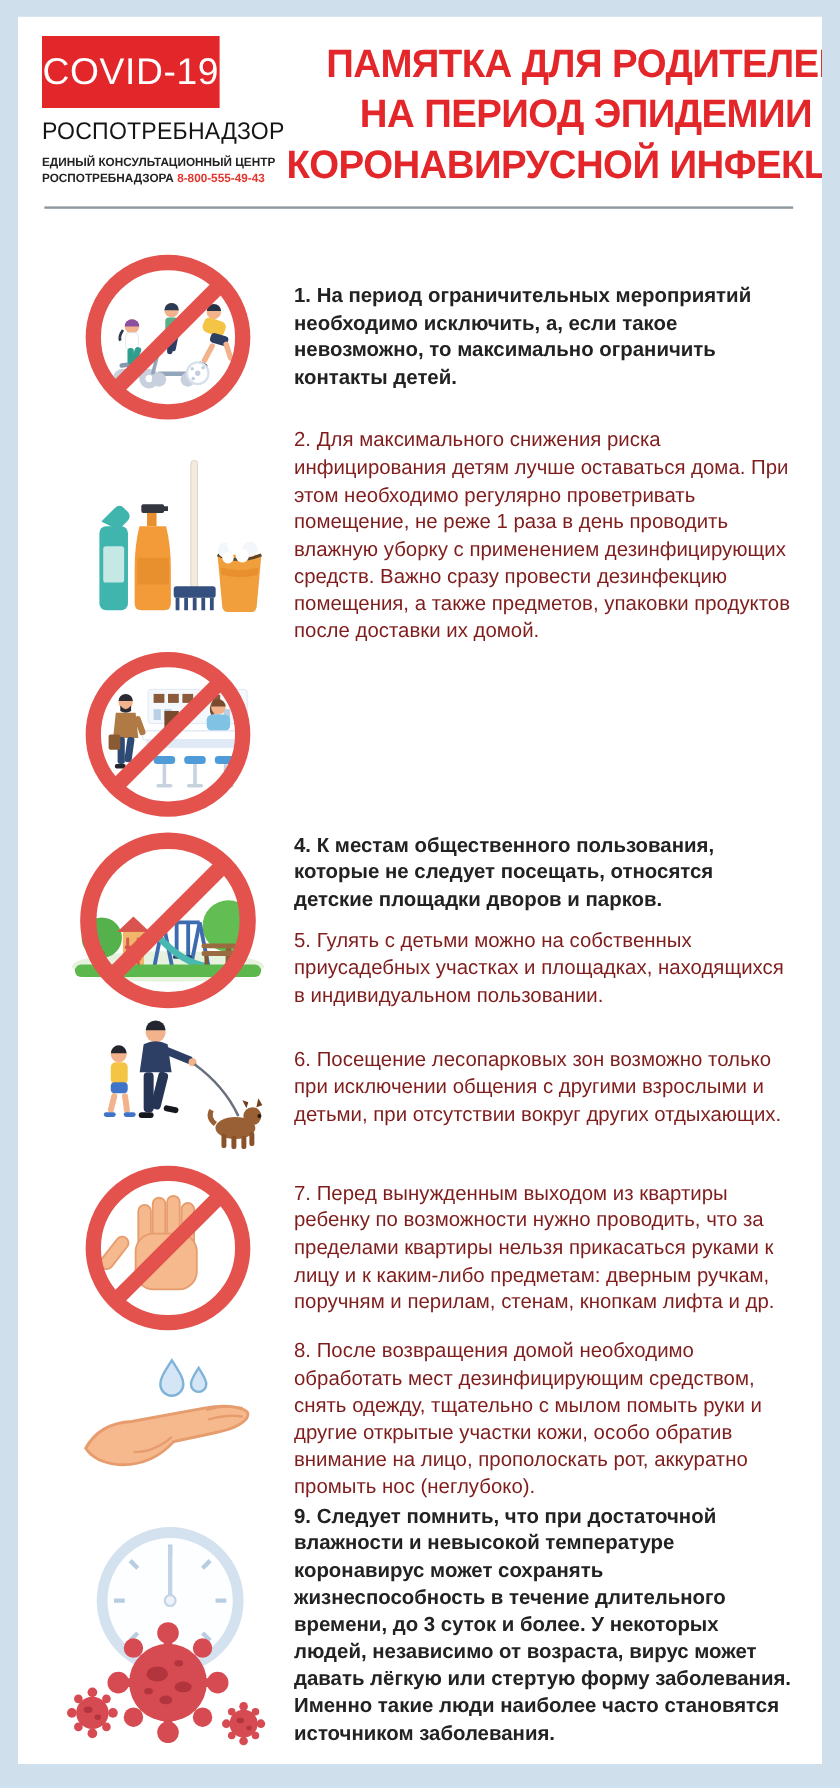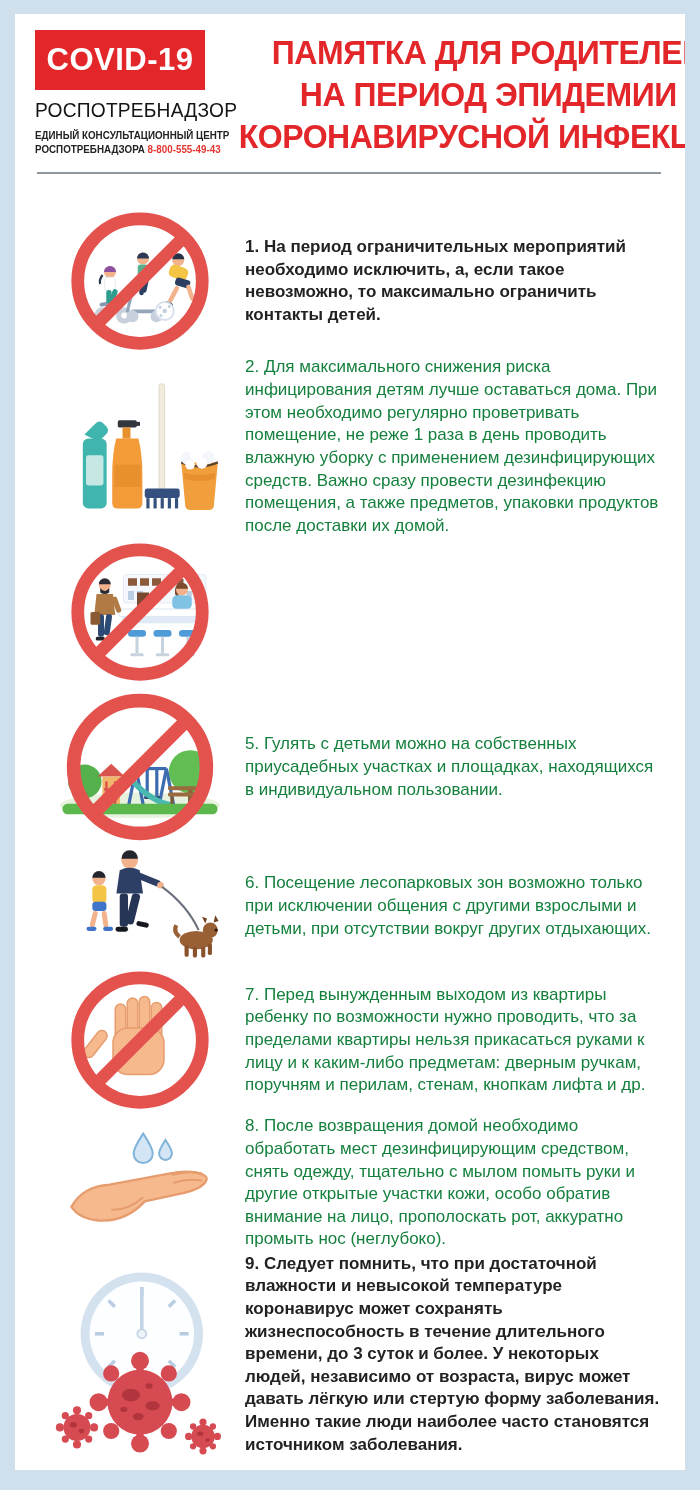--- a/index.html
+++ b/index.html
@@ -2,34 +2,34 @@
 <html><head>
 <meta charset="utf-8">
 <style>
   html,body{margin:0;padding:0;background:#cfdfeb;font-family:"Liberation Sans",sans-serif;}
   .frame{width:700px;height:1490px;box-sizing:border-box;padding:14px 15px 20px 15px;background:#cfdfeb;}
   .poster{background:#ffffff;width:100%;height:100%;box-sizing:border-box;padding:16px 22px 12px 20px;
           overflow:hidden;display:flex;flex-direction:column;}
   
   .header{display:flex;gap:8px;}
   .header-left{width:188px;flex:0 0 188px;}
-  .covid-badge{background:#e3262a;color:#fff;font-weight:bold;font-size:31px;letter-spacing:.5px;
-               width:170px;height:60px;display:flex;align-items:center;justify-content:center;box-sizing:border-box;}
+  .covid-badge{background:#e3262a;color:#fff;font-weight:normal;font-size:31px;letter-spacing:.5px;
+               width:148px;height:60px;display:flex;align-items:center;justify-content:center;box-sizing:border-box;}
   .agency{margin-top:9px;font-size:20px;color:#141414;letter-spacing:.2px;transform:scaleX(.96);transform-origin:left;white-space:nowrap;}
   .center-info{margin-top:7px;font-size:10px;font-weight:bold;color:#222;line-height:1.4;transform:scaleX(.98);transform-origin:left;white-space:nowrap;}
   .phone{color:#e3362f;}
   .header-title{flex:1;color:#e3262a;font-weight:bold;text-align:center;font-size:33px;line-height:1.28;
                 transform:scaleX(.97);transform-origin:center;margin-top:2px;letter-spacing:-.5px;white-space:nowrap;}
   .divider{border:none;border-top:2px solid #8e989e;margin:13px 2px 4px 2px;}
   
   .content{flex:1;display:flex;flex-direction:column;justify-content:flex-end;}
   .row{display:flex;align-items:center;}
   .icon-col{width:210px;flex:0 0 210px;display:flex;justify-content:center;align-items:center;}
   .text-col{flex:1;padding-right:2px;}
-  .item-text{font-size:17px;color:#15803d;line-height:1.33;margin:0;}
+  .item-text{font-size:17px;color:#7f1d1d;line-height:1.33;margin:0;}
   .item-text.strong{font-weight:bold;color:#222;}
   .text-col .item-text + .item-text{margin-top:12px;}
   svg{display:block;}
 </style>
 </head>
 <body>
 
 <div class="frame">
 <div class="poster">
 
@@ -221,20 +221,21 @@
           <rect x="140" y="132" width="36" height="5" rx="2" fill="#9a6b3f"></rect>
           <rect x="143" y="137" width="4" height="14" fill="#7d5632"></rect>
               <rect x="169" y="137" width="4" height="14" fill="#7d5632"></rect>
           <rect x="8" y="146" width="194" height="13" rx="6.5" fill="#5cb84c"></rect>
 
           <circle cx="105" cy="100" r="83" fill="none" stroke="#e4524e" stroke-width="17"></circle>
           <line x1="47" y1="158" x2="163" y2="42" stroke="#e4524e" stroke-width="17"></line>
         </svg>
       </div>
       <div class="text-col">
+        <p class="item-text strong"><span>4.</span> <span>К местам общественного пользования, которые не следует посещать, относятся детские площадки дворов и парков.</span></p>
         <p class="item-text"><span>5.</span> <span>Гулять с детьми можно на собственных приусадебных участках и площадках, находящихся в индивидуальном пользовании.</span></p>
       </div>
     </div>
 
     <div class="row">
       <div class="icon-col">
         <svg width="175" height="118" viewBox="0 0 210 142">
 
           <circle cx="92" cy="16" r="10" fill="#f2b28c"></circle>
           <path d="M82 14 a10 10 0 0 1 20 0 z" fill="#23262e"></path>

